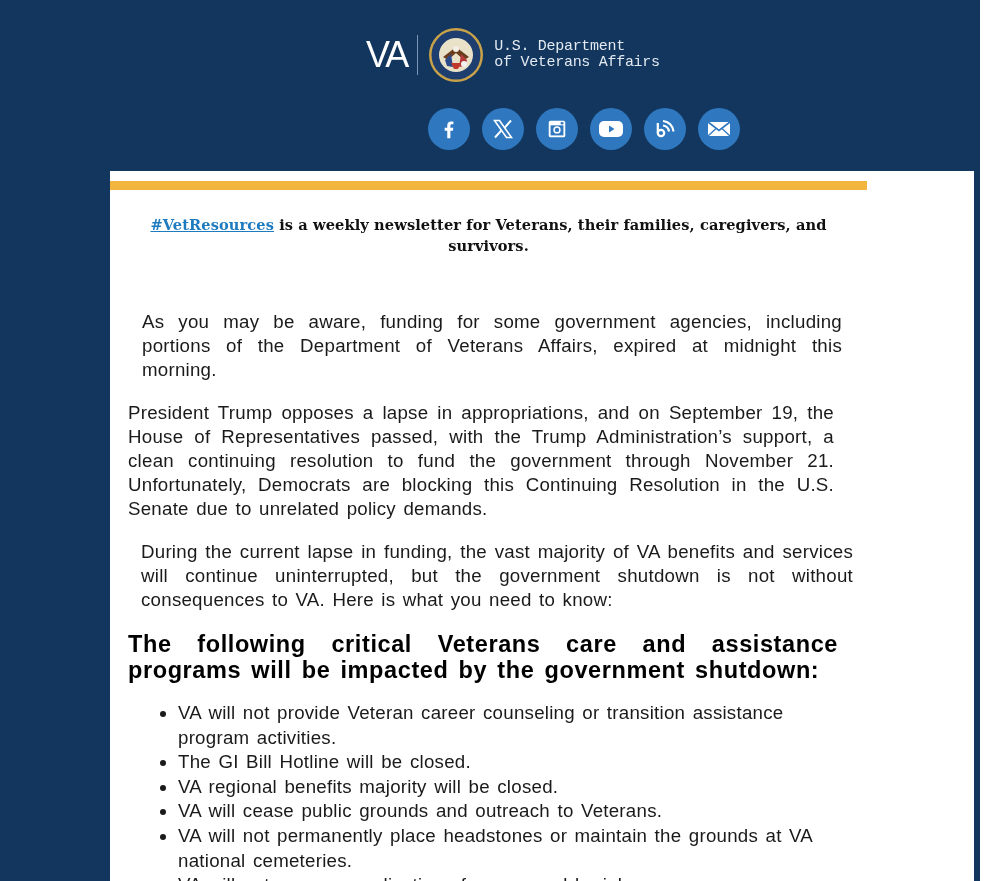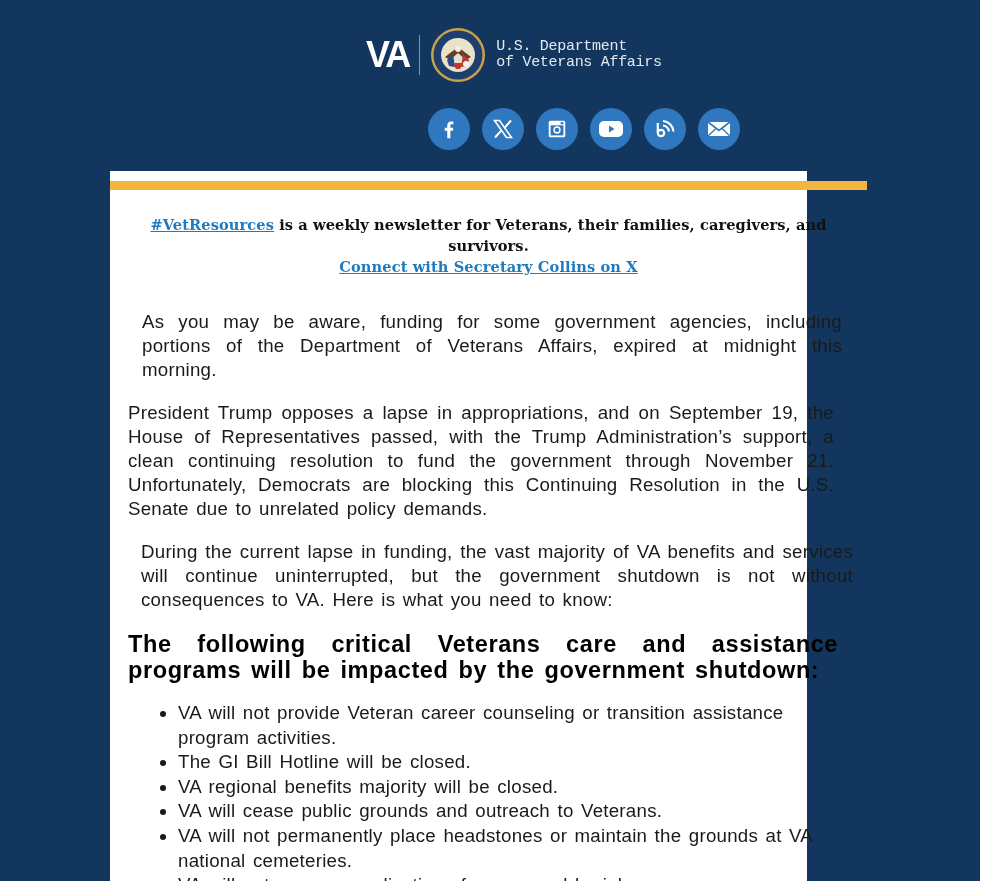--- a/index.html
+++ b/index.html
@@ -13,40 +13,40 @@
       position: absolute; left: 0; top: 0; width: 980px; height: 881px;
       background: #12365d;
     }
     .header {
       position: absolute; left: 0; top: 0; width: 980px; height: 171px;
     }
     .logo {
       position: absolute; left: 366px; top: 26px; height: 58px; display: flex; align-items: center;
     }
     .logo-va {
-      color: #ffffff; font-weight: bold; font-size: 36px; letter-spacing: -2px;
+      color: #ffffff; font-weight: normal; font-size: 36px; letter-spacing: -2px;
       font-family: "Liberation Sans", sans-serif; line-height: 1;
       margin-right: 10px;
     }
     .logo-divider { width: 1px; height: 40px; background: #7d96b5; margin-right: 10px; }
     .seal { width: 56px; height: 56px; margin-right: 10px; }
     .logo-text {
       color: #e3e9f1; font-family: Liberation Mono, monospace; font-size: 15px; line-height: 16px;
       letter-spacing: -0.3px;
     }
     .social {
       position: absolute; left: 428px; top: 108px; display: flex; gap: 12px;
     }
     .social-btn {
       width: 42px; height: 42px; border-radius: 50%; background: #2f78c0;
       display: flex; align-items: center; justify-content: center; cursor: pointer;
     }
     .social-btn svg { display: block; }
     .card {
-      position: absolute; left: 110px; top: 171px; width: 697px; height: 710px;
+      position: absolute; left: 110px; top: 171px; width: 864px; height: 710px;
       background: #ffffff;
     }
     .gold-bar {
       position: absolute; left: 0; top: 10px; width: 757px; height: 9px; background: #f2b53e;
     }
     .intro {
       position: absolute; left: 0; top: 43px; width: 757px; text-align: center;
       font-family: "DejaVu Serif", serif; font-weight: bold; font-size: 14.6px; color: #111;
       line-height: 21px; letter-spacing: 0.1px;
     }
@@ -139,23 +139,20 @@
   </div>
 </div>
 
 <div class="card">
   <div class="gold-bar"></div>
 
   <div class="intro">
     <div>
       <a>#VetResources</a><span> is a weekly newsletter for Veterans, their families, caregivers, and survivors.</span>
     </div>
-    <div>
-      <a>Connect with Secretary Collins on X</a>
-    </div>
   </div>
 
   <div class="content">
     <p class="p1">As you may be aware, funding for some government agencies, including portions of the Department of Veterans Affairs, expired at midnight this morning.</p>
     <p class="p2">President Trump opposes a lapse in appropriations, and on September 19, the House of Representatives passed, with the Trump Administration’s support, a clean continuing resolution to fund the government through November 21. Unfortunately, Democrats are blocking this Continuing Resolution in the U.S. Senate due to unrelated policy demands.</p>
     <p class="p3">During the current lapse in funding, the vast majority of VA benefits and services will continue uninterrupted, but the government shutdown is not without consequences to VA. Here is what you need to know:</p>
     <h2>The following critical Veterans care and assistance programs will be impacted by the government shutdown:</h2>
     <ul>
       <li>VA will not provide Veteran career counseling or transition assistance program activities.</li>
       <li>The GI Bill Hotline will be closed.</li>

